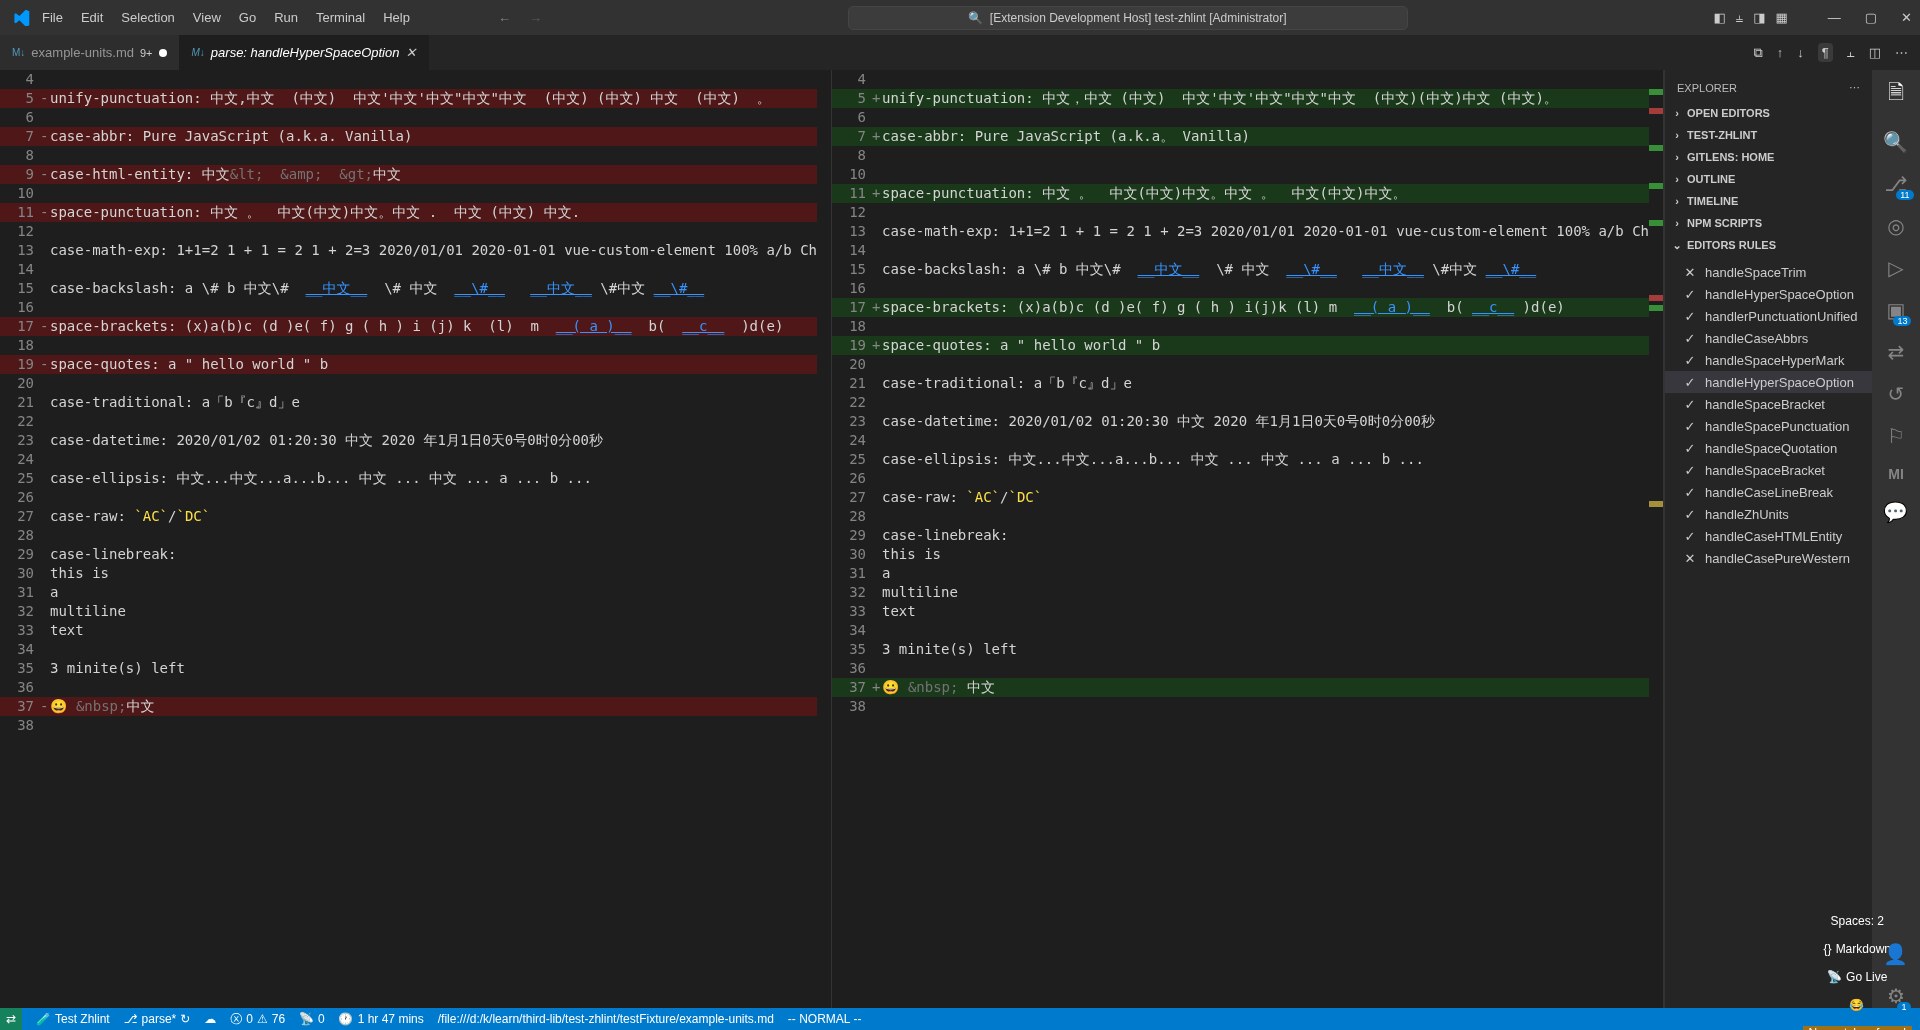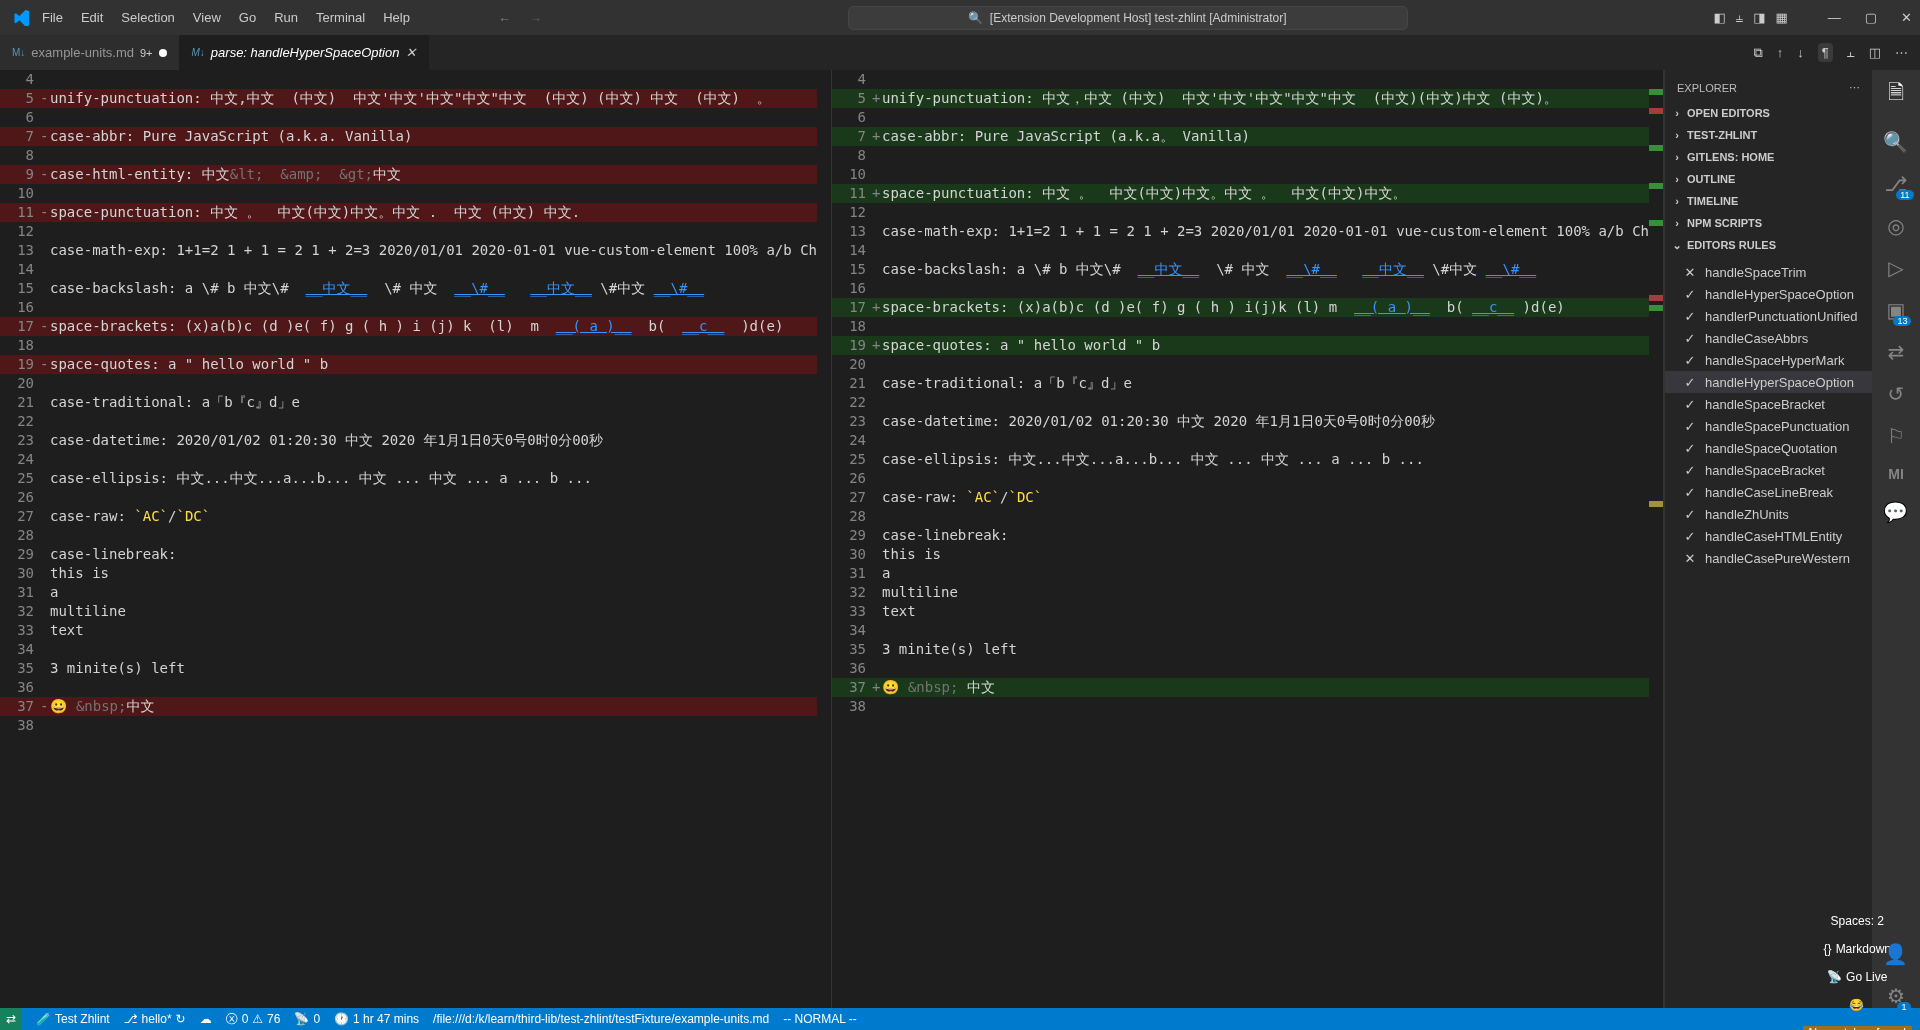--- a/index.html
+++ b/index.html
@@ -452,21 +452,21 @@
 <div class="statusbar">
   <div class="green sb-item">
     <span>⇄</span>
   </div>
   <div class="sb-item">
     <span>🧪</span>
     <span>Test Zhlint</span>
   </div>
   <div class="sb-item">
     <span>⎇</span>
-    <span>hello*</span>
+    <span>parse*</span>
     <span>↻</span>
   </div>
   <div class="sb-item">☁</div>
   <div class="sb-item">
     <span>ⓧ</span>
       <span>0</span>
     <span>⚠</span>
       <span>76</span>
   </div>
   <div class="sb-item">

